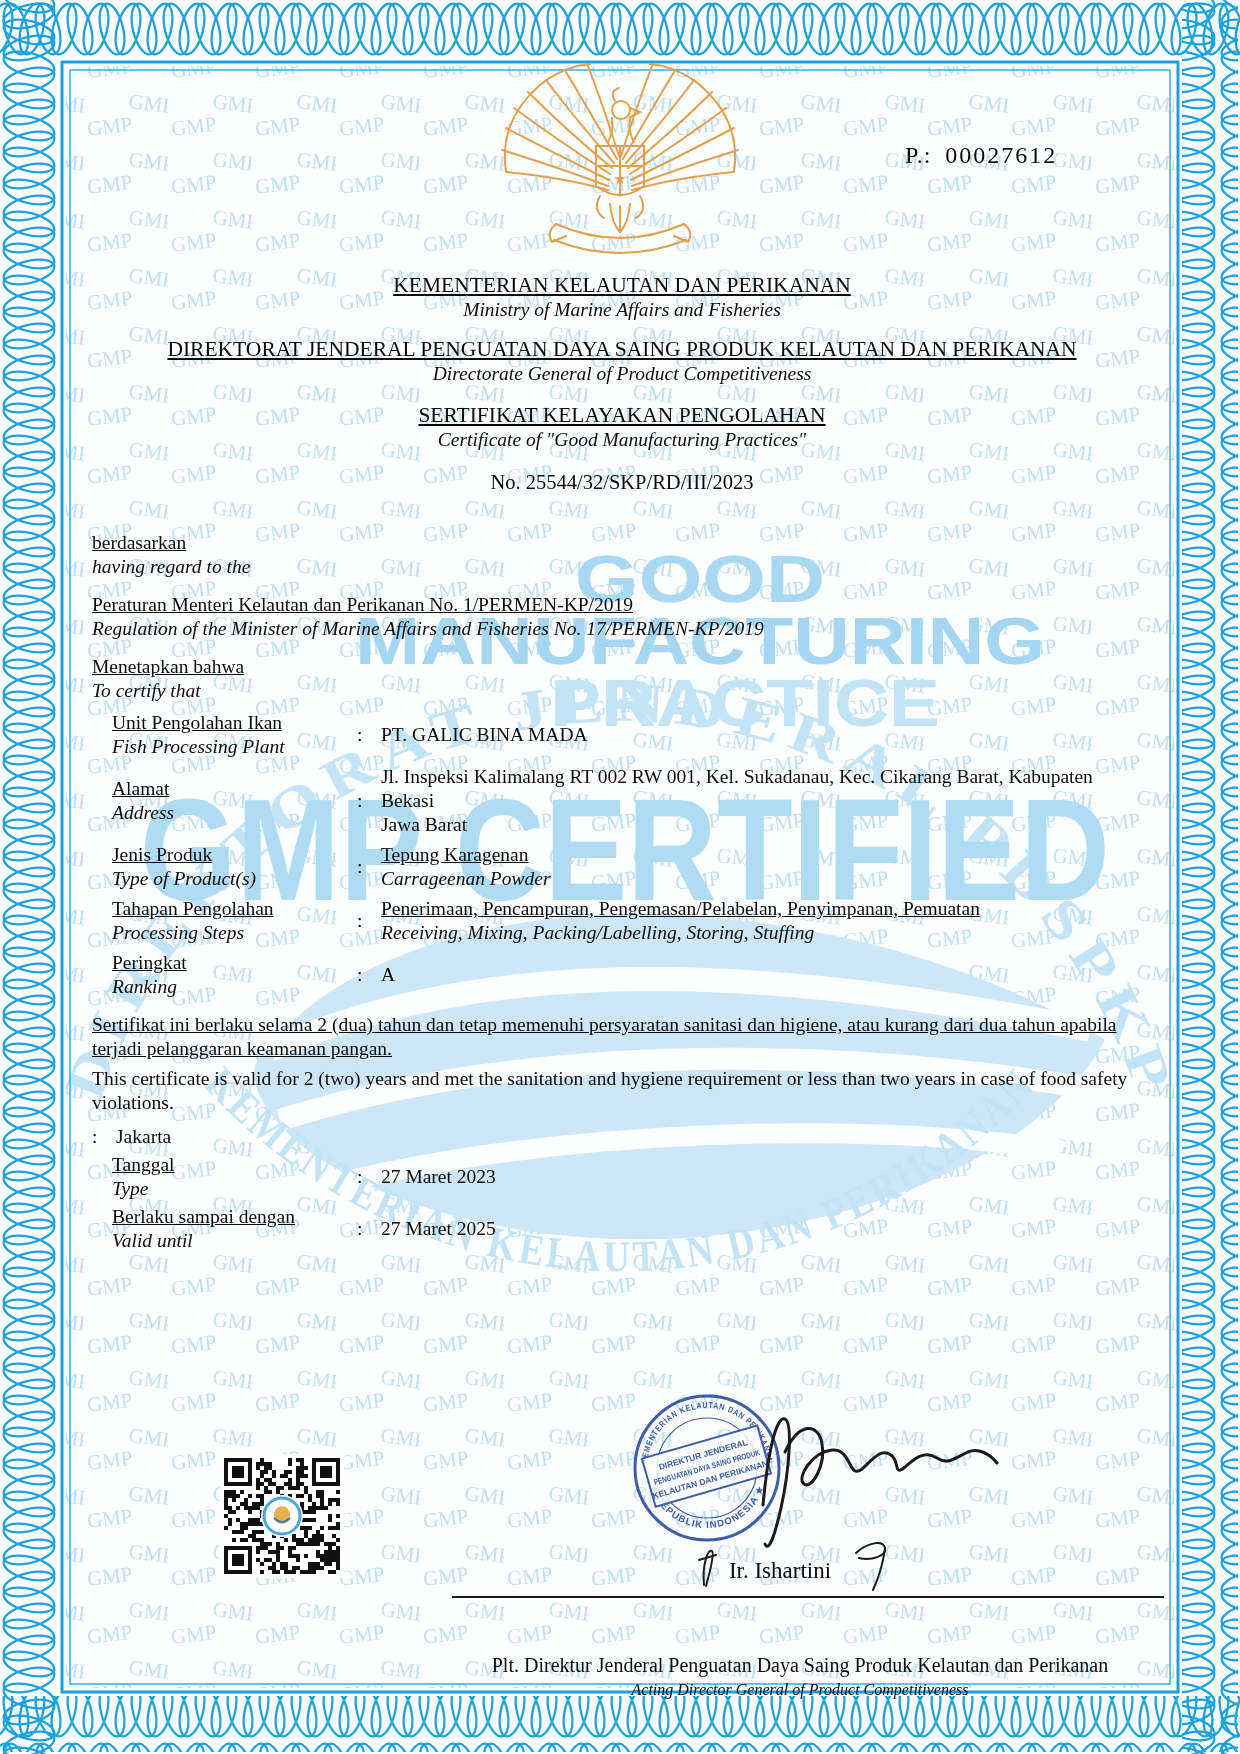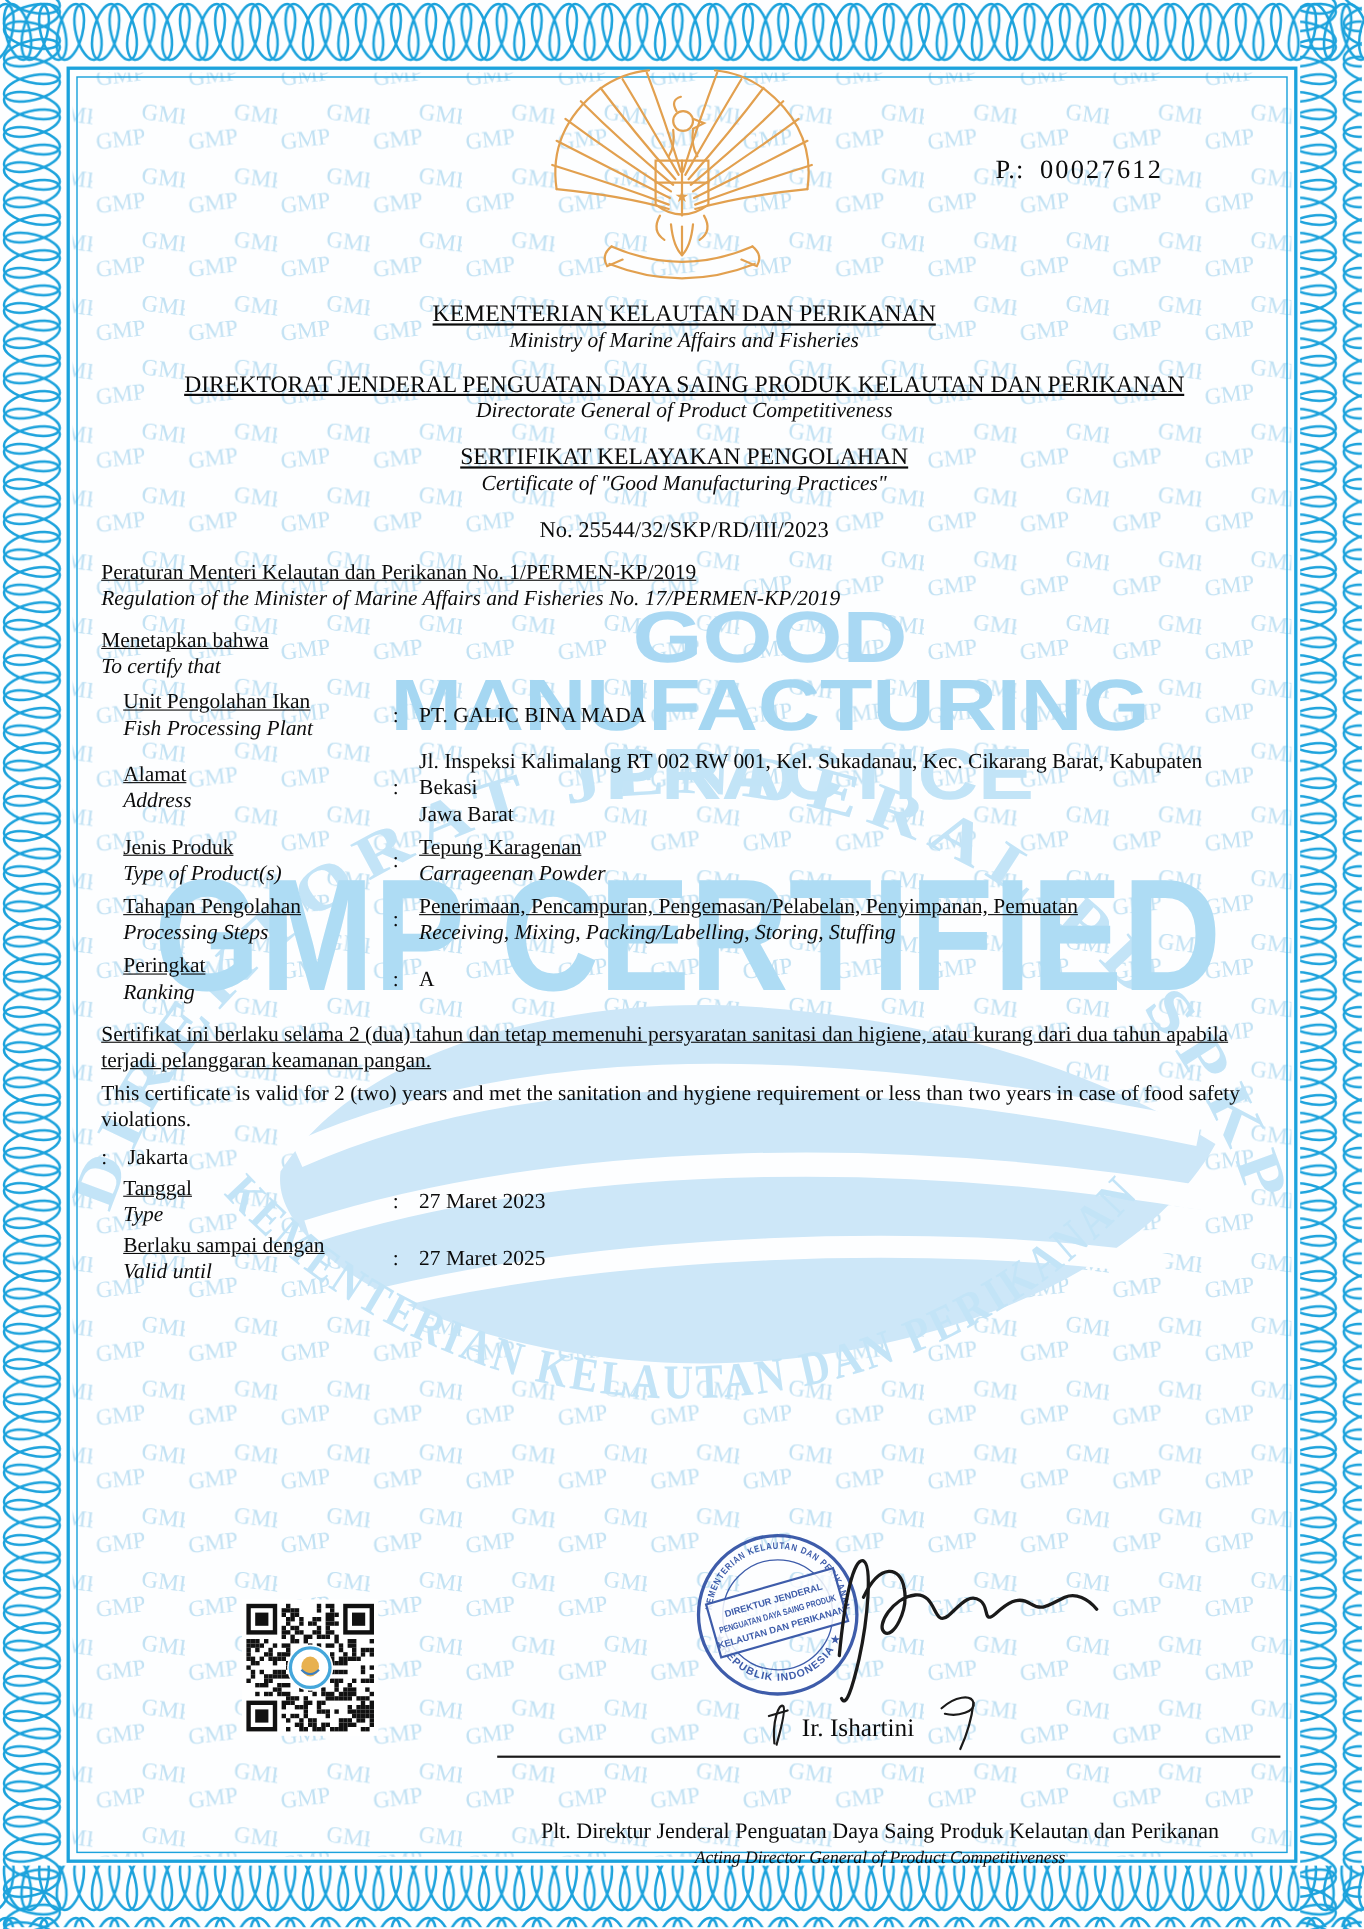--- a/index.html
+++ b/index.html
@@ -110,20 +110,24 @@
     <div class="hsub">Ministry of Marine Affairs and Fisheries</div>
 
     <div class="hline hgap14">DIREKTORAT JENDERAL PENGUATAN DAYA SAING PRODUK KELAUTAN DAN PERIKANAN</div>
     <div class="hsub">Directorate General of Product Competitiveness</div>
 
     <div class="hline hgap16">SERTIFIKAT KELAYAKAN PENGOLAHAN</div>
     <div class="hsub">Certificate of "Good Manufacturing Practices"</div>
 
     <div class="certno">No. 25544/32/SKP/RD/III/2023</div>
 
+    <div class="pair first">
+      <div class="p-id">berdasarkan</div>
+      <div class="p-en">having regard to the</div>
+    </div>
     <div class="pair">
       <div class="p-id">Peraturan Menteri Kelautan dan Perikanan No. 1/PERMEN-KP/2019</div>
       <div class="p-en">Regulation of the Minister of Marine Affairs and Fisheries No. 17/PERMEN-KP/2019</div>
     </div>
     <div class="pair">
       <div class="p-id">Menetapkan bahwa</div>
       <div class="p-en">To certify that</div>
     </div>
 
     <div class="frow mt8">

